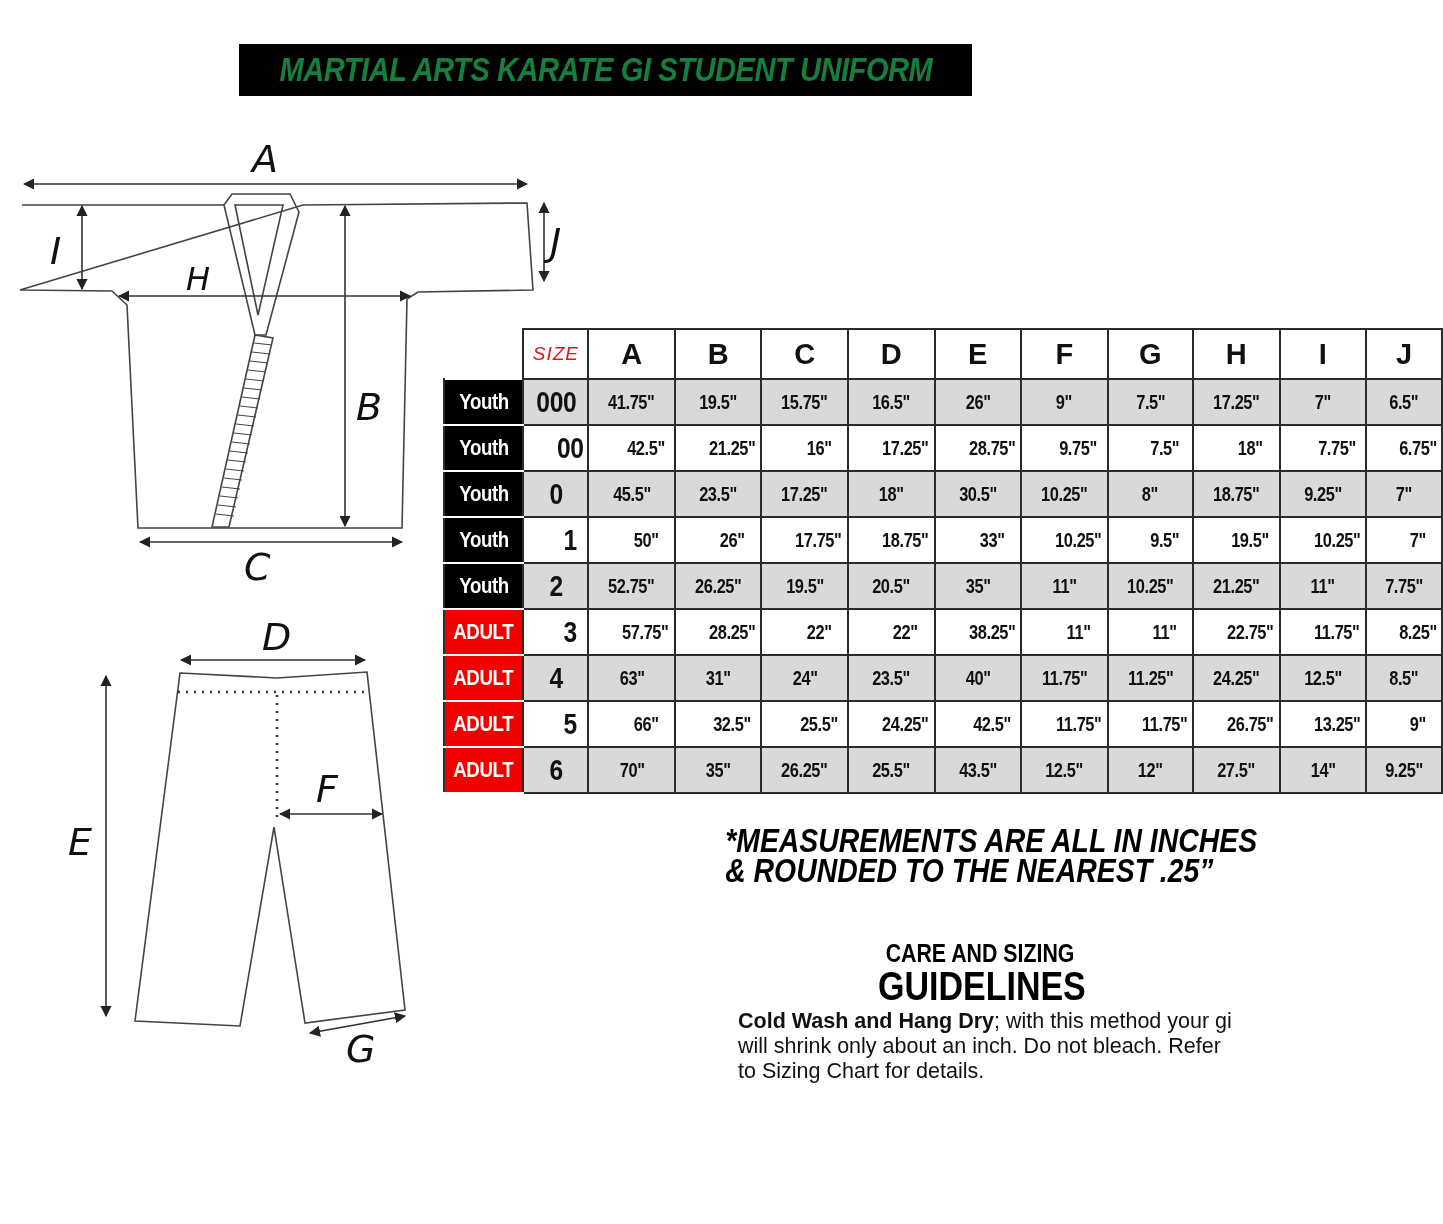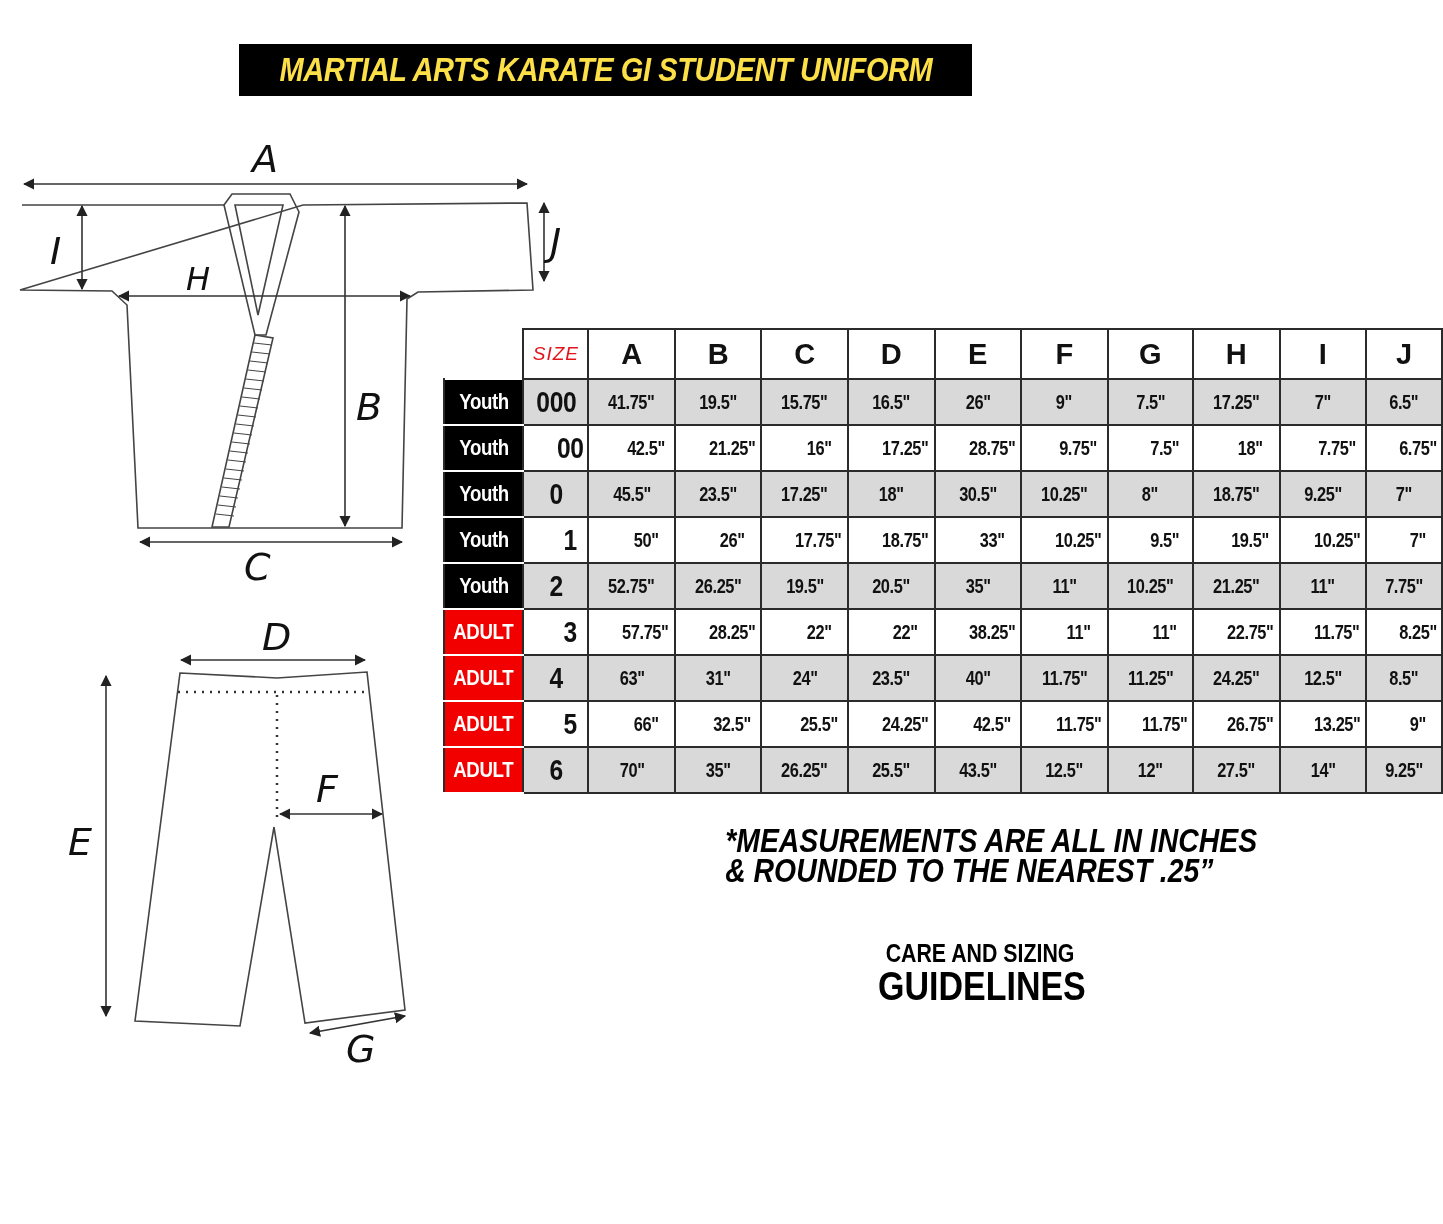--- a/index.html
+++ b/index.html
@@ -1,20 +1,20 @@
 <!DOCTYPE html>
 <html><head>
 <meta charset="utf-8">
 <style>
   html, body { margin: 0; padding: 0; background: #ffffff; }
   body { width: 1443px; height: 1224px; position: relative; overflow: hidden; font-family: "Liberation Sans", sans-serif; }
 
   .title-bar {
     position: absolute; left: 239px; top: 44px; width: 733px; height: 52px;
-    background: #000; color: #fde047; display: flex; align-items: center; justify-content: center;
+    background: #000; color: #15803d; display: flex; align-items: center; justify-content: center;
   }
   .title-bar span {
     font-family: "Liberation Sans", sans-serif; font-weight: bold; font-style: italic;
     font-size: 33px; letter-spacing: -0.5px; transform: scaleX(0.88); white-space: nowrap;
   }
 
   svg.diagram { position: absolute; left: 0; top: 0; }
 
   .size-table {
     position: absolute; left: 443px; top: 328px;
@@ -281,13 +281,14 @@
   <div>*MEASUREMENTS ARE ALL IN INCHES</div>
   <div>&amp; ROUNDED TO THE NEAREST .25”</div>
 </div>
 
 <div class="care-head">
   <div class="l1">CARE AND SIZING</div>
   <div class="l2">GUIDELINES</div>
 </div>
 
 <div class="care-body">
+  <div><b>Cold Wash and Hang Dry</b><span>; with this method your gi will shrink only about an inch. Do not bleach. Refer to Sizing Chart for details.</span></div>
 </div>
 
 </body></html>

